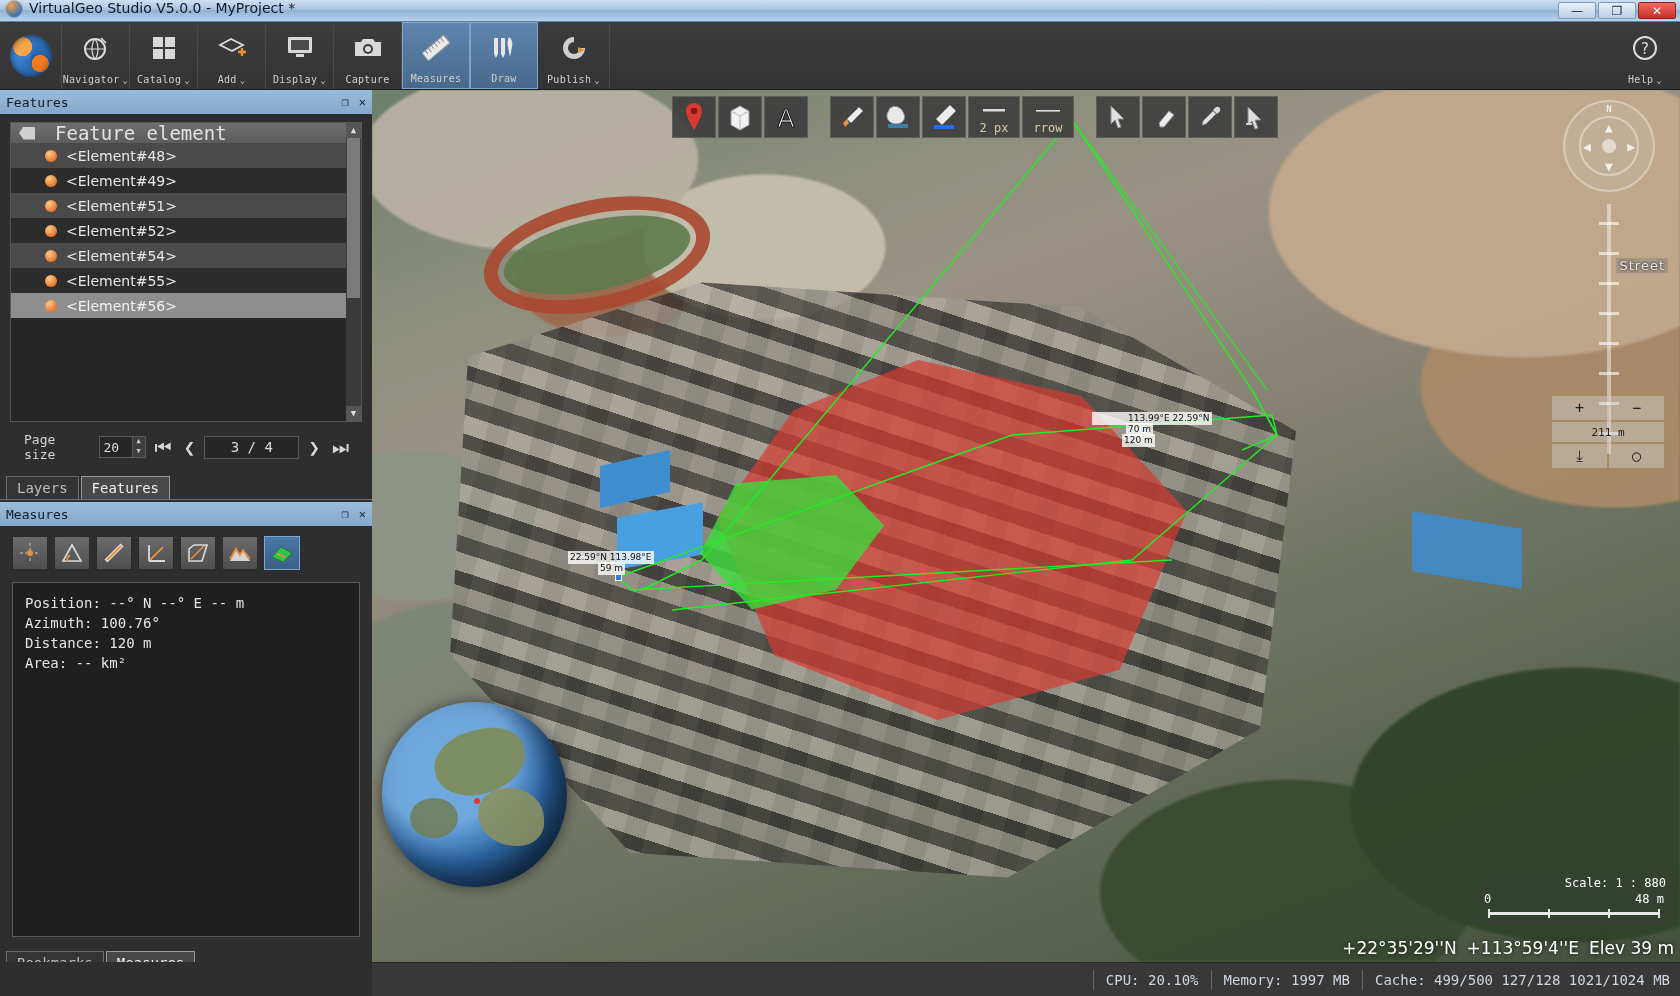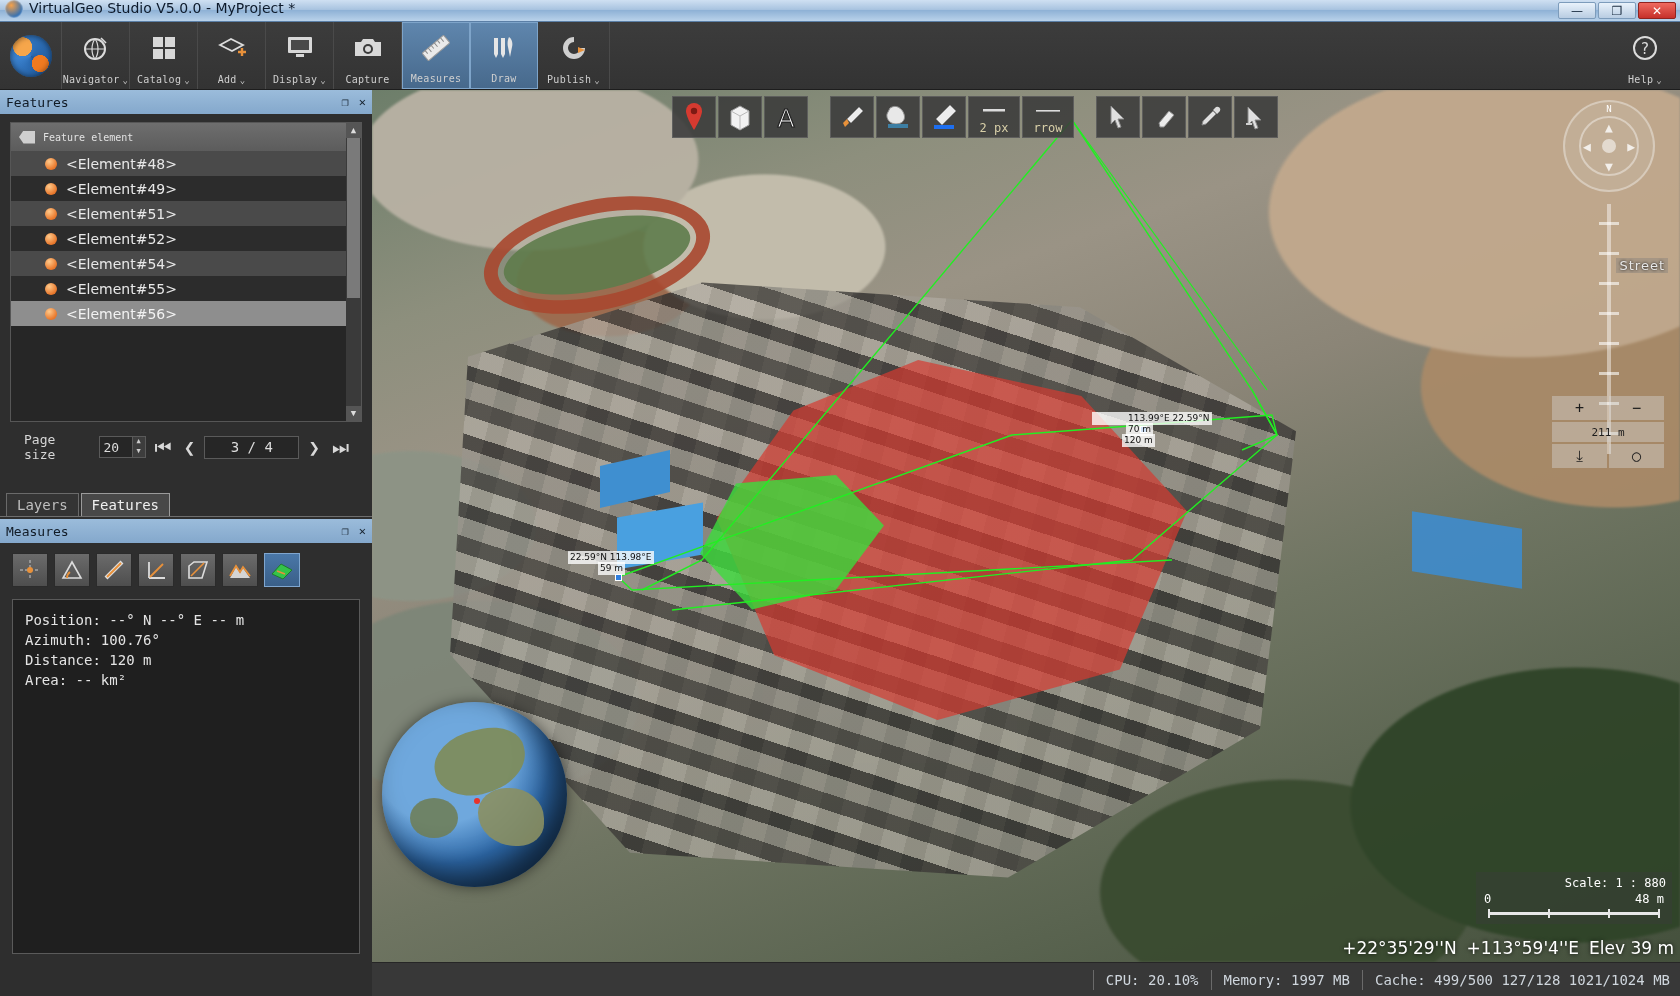--- a/index.html
+++ b/index.html
@@ -75,23 +75,23 @@
   .panelhdr .sp { margin-left:auto; display:flex; gap:10px; align-items:center; }
   .panelhdr .sp span { font-size:12px; color:#16222e; }
 
   
   #feat-body { padding:8px 10px 0 10px; }
   #feat-tree {
     height:300px; background:#262626; border:1px solid #565656;
     position:relative; overflow:hidden;
   }
   .tree-root {
-    height:28px; background:linear-gradient(to bottom,#6e6e6e,#5c5c5c);
-    display:flex; align-items:center; gap:8px; padding-left:8px;
-    color:#e2e2e2; font-size:10px;
+    height:20px; background:linear-gradient(to bottom,#6e6e6e,#5c5c5c);
+    display:flex; align-items:center; gap:20px; padding-left:8px;
+    color:#e2e2e2; font-size:19px;
   }
   .tag-ico { width:16px; height:13px; background:#cfcfcf; clip-path:polygon(0 50%,28% 0,100% 0,100% 100%,28% 100%);
              position:relative; }
   .tree-row {
     height:25px; display:flex; align-items:center; gap:9px; padding-left:34px;
     color:#e8e8e8; font-size:14px; font-family:"DejaVu Sans",sans-serif;
   }
   .tree-row:nth-child(odd) { background:#2c2c2c; }
   .tree-row:nth-child(even){ background:#4a4a4a; }
   .tree-row.sel { background:#8e8e8e; color:#f2f2f2; }
@@ -469,21 +469,21 @@
           </span>
       </span>
       <span class="pgbtn">⏮</span>
       <span class="pgbtn">❮</span>
       <span id="pgfield">3 / 4</span>
       <span class="pgbtn">❯</span>
       <span class="pgbtn">⏭</span>
     </div>
   </div>
 
-  <div class="tabstrip" style="margin-top:29px;">
+  <div class="tabstrip" style="margin-top:12px;">
     <div class="tab">Layers</div>
     <div class="tab active">Features</div>
   </div>
 
   <div class="panelhdr" style="margin-top:2px;">
     <span>Measures</span>
     <span class="sp">
       <span>❐</span>
       <span>✕</span>
     </span>

